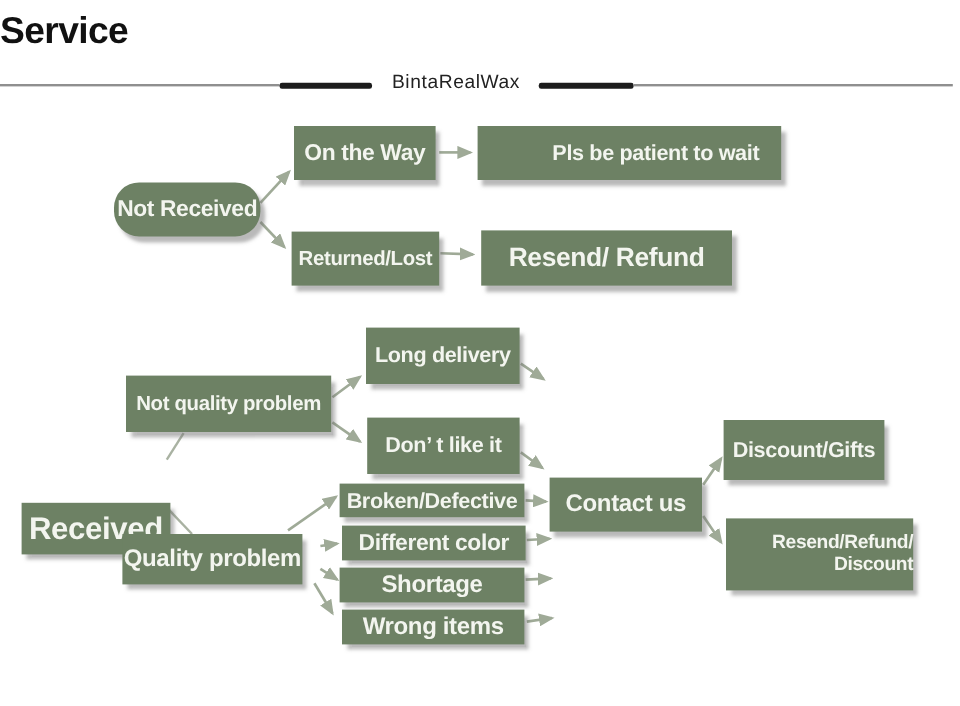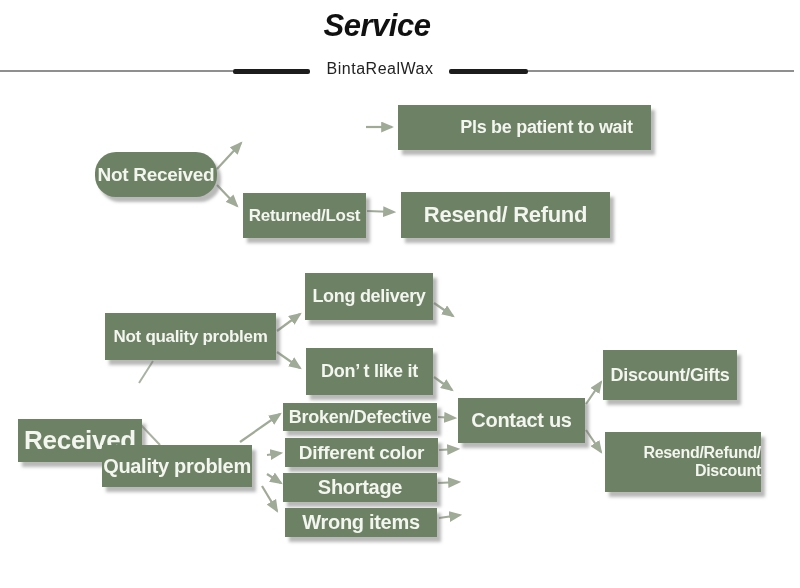--- a/index.html
+++ b/index.html
@@ -10,22 +10,22 @@
     --divider-thin:#8f8f8f;
     --divider-thick:#1c1c1c;
     --title-text:#111111;
   }
   html,body{margin:0;padding:0;background:#ffffff;}
   .canvas{
     position:relative;width:800px;height:588px;background:#ffffff;overflow:hidden;
     font-family:"Liberation Sans","DejaVu Sans",sans-serif;
   }
   .page-title{
-    position:absolute;left:0;top:8px;width:754px;text-align:center;
-    font-size:31px;font-weight:bold;color:var(--title-text);letter-spacing:-0.5px;font-style:italic;
+    position:absolute;left:0;top:8px;width:754px;text-align:left;
+    font-size:31px;font-weight:bold;color:var(--title-text);letter-spacing:-0.5px;
   }
   .brand{
     position:absolute;left:308px;top:60px;width:144px;text-align:center;
     font-size:16px;color:#222222;letter-spacing:0.5px;
   }
   .div-thin{position:absolute;top:70px;height:2px;background:var(--divider-thin);}
   .div-thick{position:absolute;top:69px;height:5px;background:var(--divider-thick);border-radius:2px;}
   .node{
     position:absolute;background:var(--node-bg);color:var(--node-text);
     display:flex;align-items:center;justify-content:center;
@@ -81,20 +81,21 @@
     <line class="arrow-line" x1="438" y1="417" x2="455" y2="418" marker-end="url(#ah)"></line>
     <line class="arrow-line" x1="439" y1="450" x2="458" y2="449" marker-end="url(#ah)"></line>
     <line class="arrow-line" x1="438" y1="483" x2="459" y2="482" marker-end="url(#ah)"></line>
     <line class="arrow-line" x1="439" y1="518" x2="460" y2="515" marker-end="url(#ah)"></line>
 
     <line class="arrow-line" x1="586" y1="404" x2="601" y2="382" marker-end="url(#ah)"></line>
     <line class="arrow-line" x1="586" y1="430" x2="601" y2="452" marker-end="url(#ah)"></line>
   </svg>
 
   <div class="node" style="left:95px;top:152px;width:122px;height:45px;font-size:19px;border-radius:21px;">Not Received</div>
+  <div class="node" style="left:245px;top:105px;width:118px;height:45px;font-size:19px;">On the Way</div>
   <div class="node" style="left:398px;top:105px;width:209px;height:45px;font-size:18px;padding-left:44px;">Pls be patient to wait</div>
   <div class="node" style="left:243px;top:193px;width:123px;height:45px;font-size:17px;">Returned/Lost</div>
   <div class="node" style="left:401px;top:192px;width:209px;height:46px;font-size:22px;">Resend/ Refund</div>
 
   <div class="node" style="left:18px;top:381px;width:124px;height:43px;font-size:26px;margin-top:38px;">Received</div>
   <div class="node" style="left:105px;top:313px;width:171px;height:47px;font-size:17px;">Not quality problem</div>
   <div class="node" style="left:305px;top:273px;width:128px;height:47px;font-size:18px;">Long delivery</div>
   <div class="node" style="left:306px;top:348px;width:127px;height:47px;font-size:18px;">Don’ t like it</div>
   <div class="node" style="left:102px;top:445px;width:150px;height:42px;font-size:20px;">Quality problem</div>
   <div class="node" style="left:283px;top:403px;width:154px;height:28px;font-size:18px;">Broken/Defective</div>

